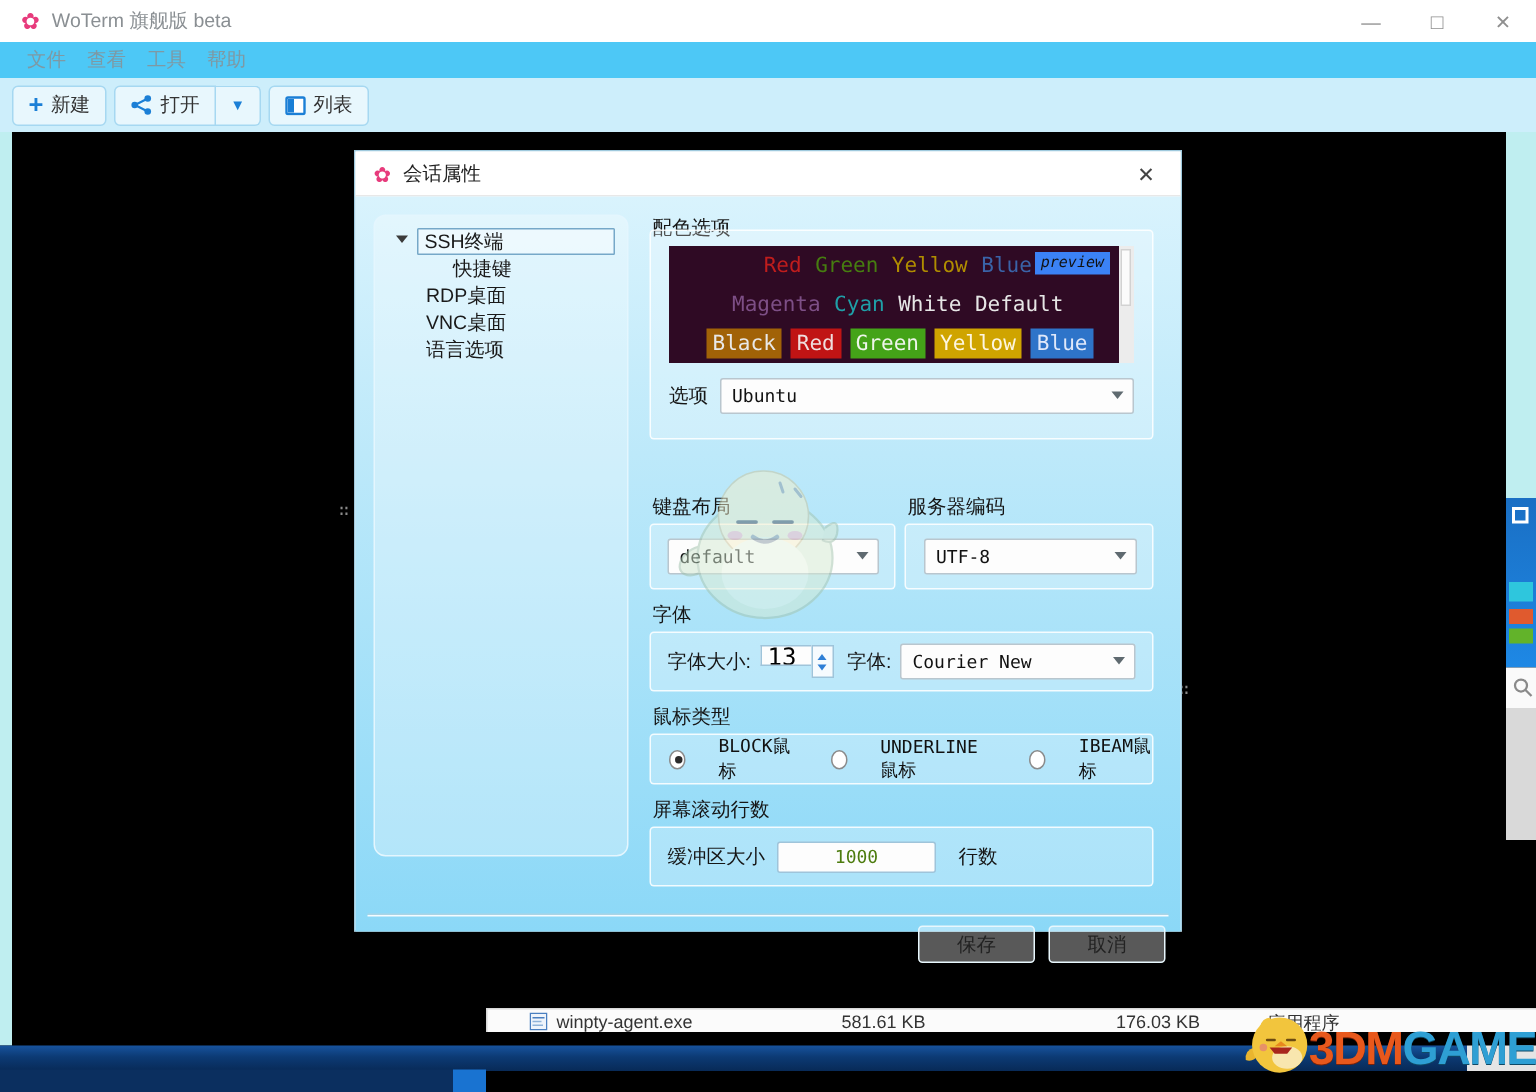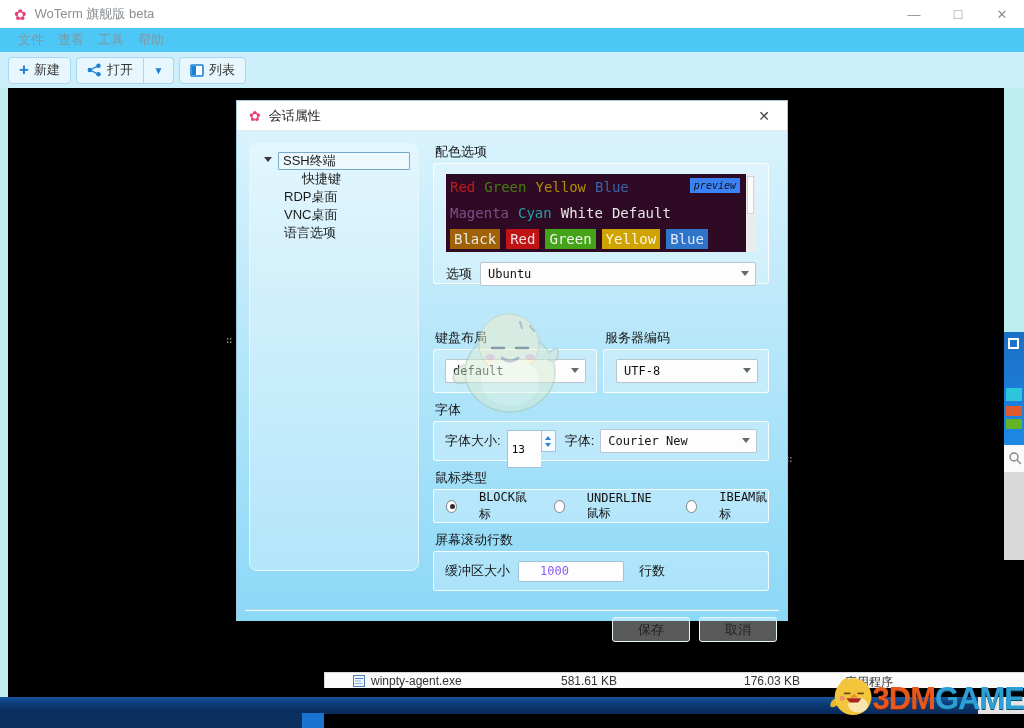--- a/index.html
+++ b/index.html
@@ -73,29 +73,29 @@
   .blk { padding:2px 4px; margin-right:6px !important; }
   .bg-black{background:#a16207;color:#e8e8e8;} .bg-red{background:#c01414;color:#efdede;}
   .bg-green{background:#44a318;color:#eef5ea;} .bg-yellow{background:#cfa400;color:#fdf6e0;} .bg-blue{background:#2e74c9;color:#dfe8fa;}
   .term-chip { position:absolute; top:4px; right:16px; background:#3b82f6; color:#111; font-family:"DejaVu Sans Mono", monospace; font-size:10px; padding:0 4px; line-height:15px;font-style:italic; }
   .term-scroll { position:absolute; right:0; top:0; bottom:0; width:10px; background:#ececec; }
   .term-thumb { position:absolute; left:1px; top:2px; width:7px; height:38px; background:#fbfbfb; border:1px solid #d2d2d2; }
 
   
   .combo { position:relative; background:#fdfdfd; border:1px solid #b9c6ce; border-radius:2px; height:24px; display:flex; align-items:center; padding:0 18px 0 7px; font-family:"DejaVu Sans Mono", monospace; font-size:12px; color:#111; }
   .combo .caret { position:absolute; right:6px; top:8px; width:0; height:0; border-left:4px solid transparent; border-right:4px solid transparent; border-top:5px solid #5f6a70; }
-  .txt-input { background:#fdfdfd; border:1px solid #9fc4da; border-radius:2px; font-family:"DejaVu Sans Mono", monospace; font-size:12px; color:#8b5cf6; padding:0 21px; height:21px; }
+  .txt-input { background:#fdfdfd; border:1px solid #9fc4da; border-radius:2px; font-family:"DejaVu Sans Mono", monospace; font-size:12px; color:#4d7c0f; padding:0 5px; height:21px;text-align:center; }
 
   .opt-row { position:absolute; left:12px; top:98px; right:12px; height:24px; display:flex; align-items:center; }
   .opt-row .lbl { font-size:13px; color:#161616; margin-right:8px; }
   .opt-row .combo { flex:1; }
 
   
   .spin-wrap { display:flex; height:22px; }
-  .spin-input { width:34px; height:38px; text-align:left; padding:0 4px; border:1px solid #9fc4da; border-right:none; background:#fdfdfd; font-family:"DejaVu Sans Mono", monospace; font-size:11px; }
+  .spin-input { width:34px; height:14px; text-align:left; padding:0 4px; border:1px solid #9fc4da; border-right:none; background:#fdfdfd; font-family:"DejaVu Sans Mono", monospace; font-size:16px; }
   .spin-btns { width:15px; height:22px; border:1px solid #9fc4da; background:#f6fbfe; display:flex; flex-direction:column; align-items:center; justify-content:center; gap:3px; }
   .spin-up { width:0; height:0; border-left:3.5px solid transparent; border-right:3.5px solid transparent; border-bottom:4px solid #2e7fd6; }
   .spin-down { width:0; height:0; border-left:3.5px solid transparent; border-right:3.5px solid transparent; border-top:4px solid #2e7fd6; }
 
   
   .radio-row { display:flex; align-items:center; height:100%; padding-left:12px; gap:26px; }
   .radio-item { display:flex; align-items:center; gap:22px; font-family:"DejaVu Sans Mono", monospace; font-size:12px; color:#111; }
   .radio { width:13px; height:13px; border-radius:50%; border:1px solid #8b8b8b; background:#fff; position:relative; }
   .radio.checked::after { content:""; position:absolute; left:3px; top:3px; width:5px; height:5px; border-radius:50%; background:#2b2b2b; }
 
@@ -221,21 +221,21 @@
           </div>
         <div class="tree-row ind-root">
             <span>语言选项</span>
           </div>
       </div>
 
       <div class="content">
 
         <div class="sec-label" style="left:2px; top:12px;">配色选项</div>
 
-        <div class="groupbox" style="left:0; top:32px; width:336px; height:121px;">
+        <div class="groupbox" style="left:0; top:22px; width:336px; height:140px;text-align:center;">
           <div class="term">
             <div class="tline">
               <span class="c-red">Red</span><span class="c-green">Green</span><span class="c-yellow">Yellow</span><span class="c-blue">Blue</span>
             </div>
             <div class="tline">
               <span class="c-magenta">Magenta</span><span class="c-cyan">Cyan</span><span class="c-white">White</span><span class="c-default">Default</span>
             </div>
             <div class="tline">
               <span class="blk bg-black">Black</span><span class="blk bg-red">Red</span><span class="blk bg-green">Green</span><span class="blk bg-yellow">Yellow</span><span class="blk bg-blue">Blue</span>
             </div>

